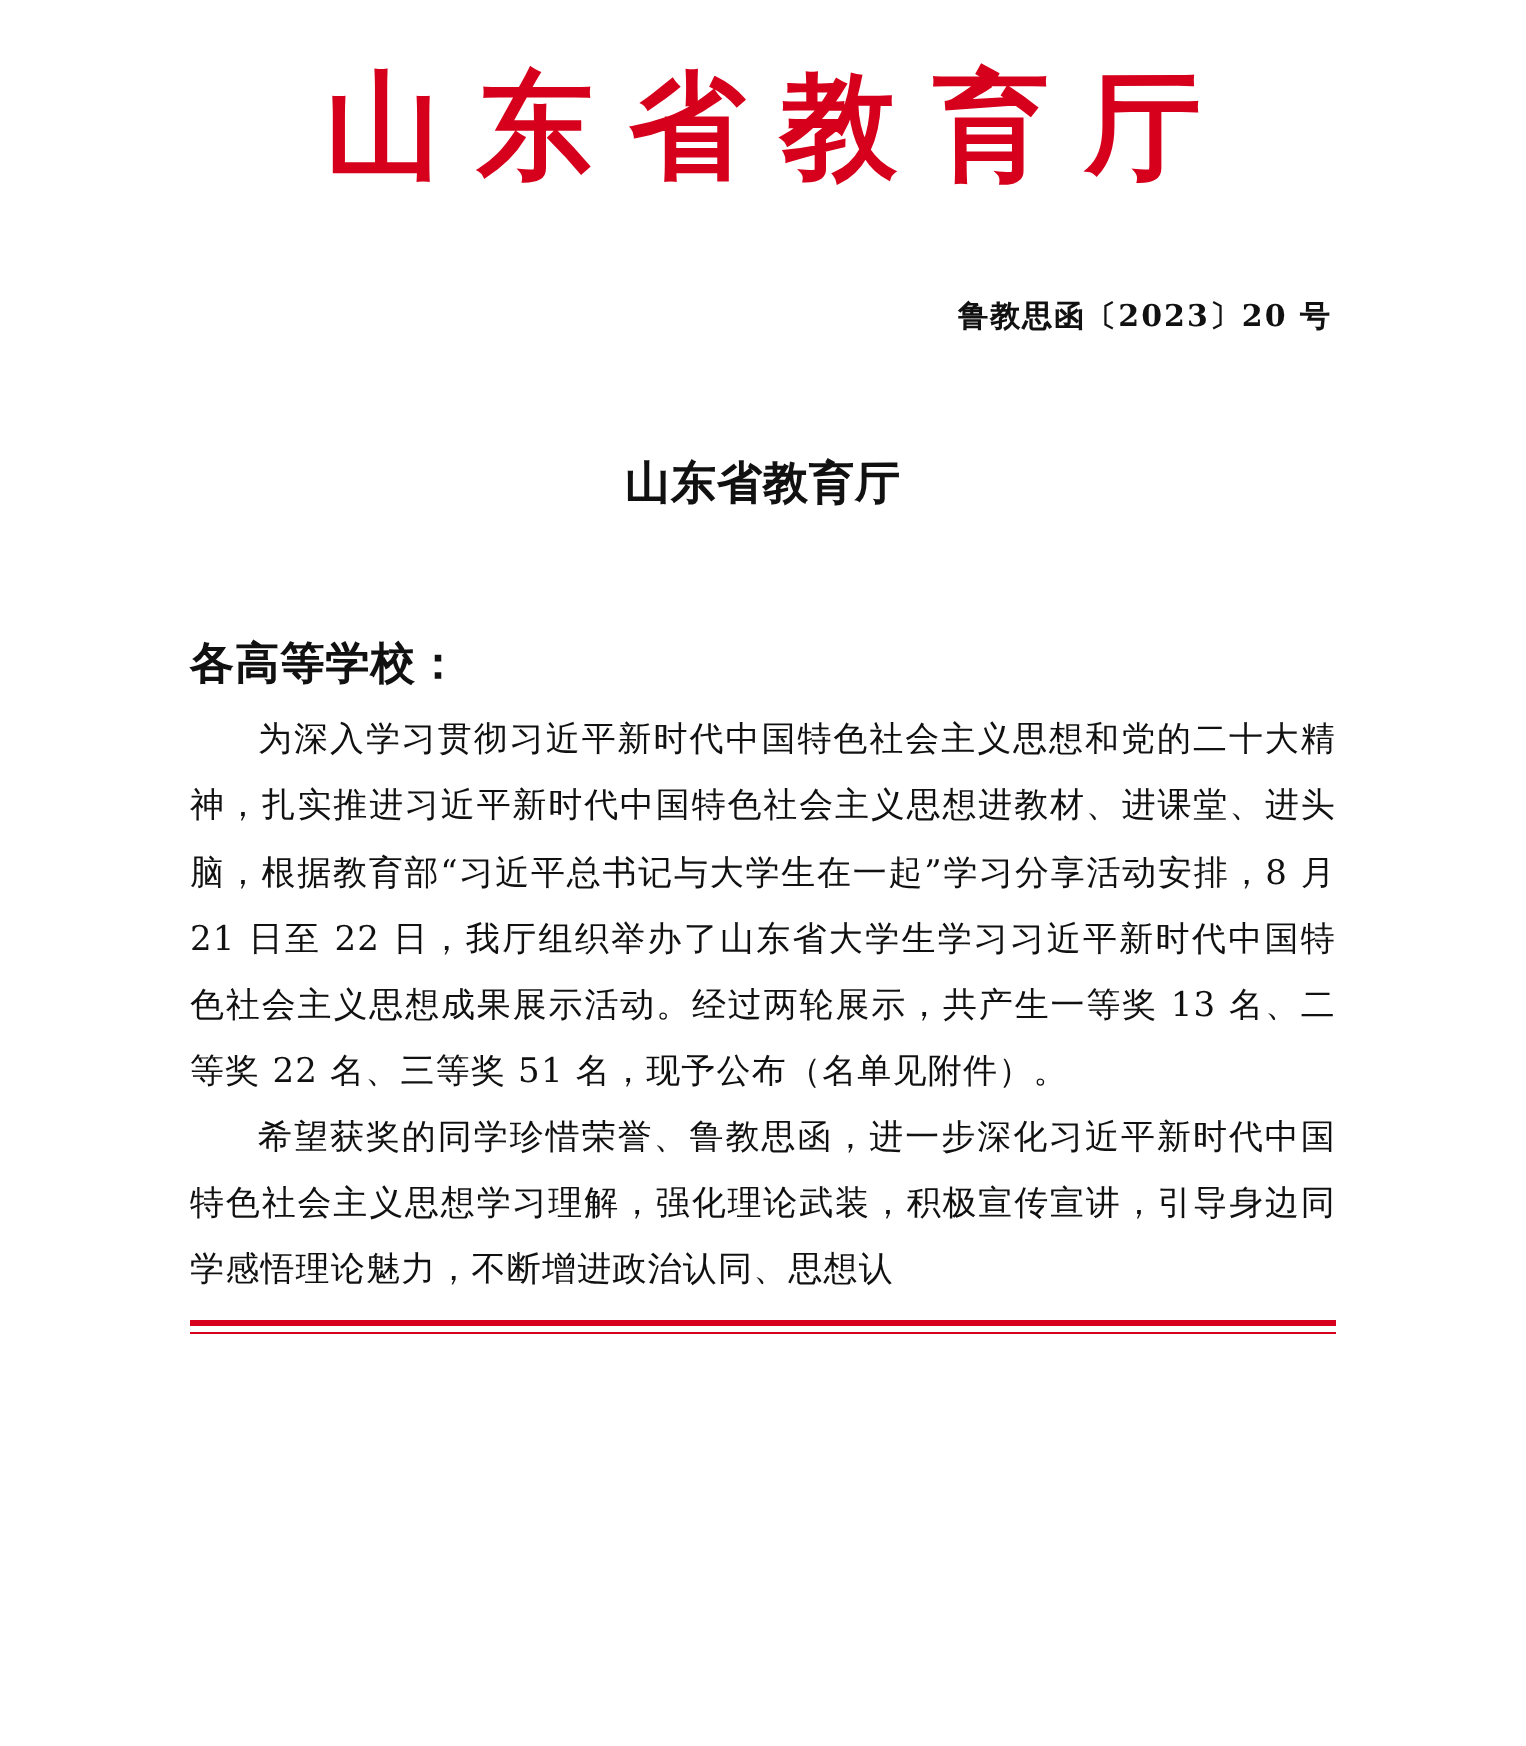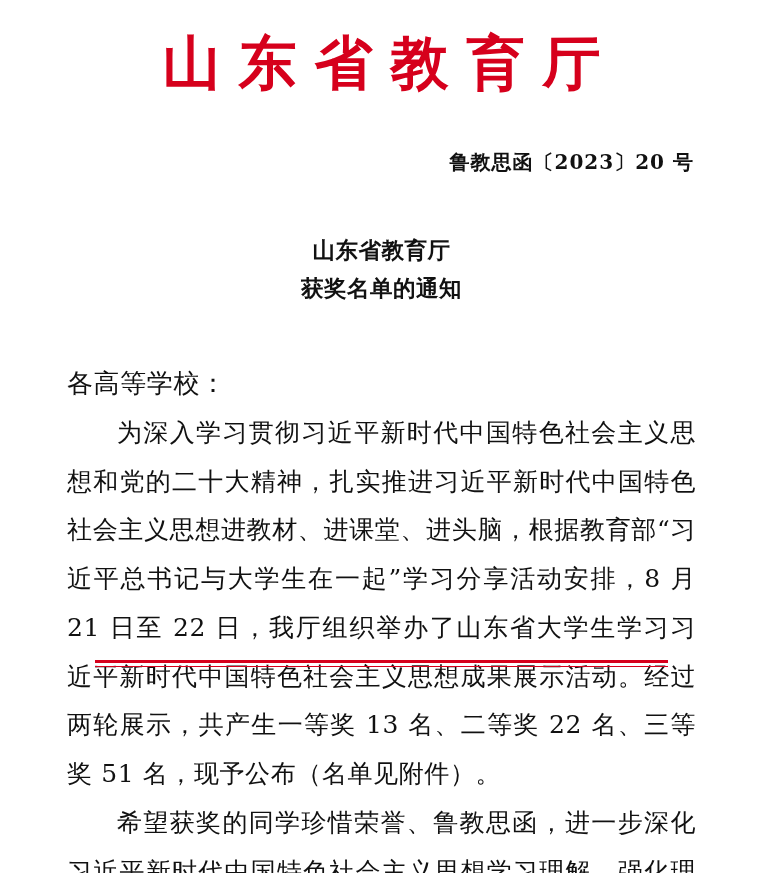--- a/index.html
+++ b/index.html
@@ -13,65 +13,66 @@
     font-family: "DejaVu Serif", "Liberation Serif", serif;
     color: #111111;
     position: relative;
     overflow: hidden;
   }
   .page {
     width: 763px;
     height: 681px;
     position: relative;
     box-sizing: border-box;
-    padding: 0 67px;
+    padding: 0 95px;
   }
   .masthead {
     text-align: center;
     padding-top: 30px;
   }
   .masthead-title {
     color: #d6001c;
     font-family: "DejaVu Serif", "Liberation Serif", serif;
     font-weight: 700;
     font-size: 58px;
     letter-spacing: 18px;
     text-indent: 18px;
     line-height: 1.15;
     white-space: nowrap;
   }
   .doc-number {
     text-align: right;
-    font-size: 20px;
+    font-size: 15px;
     font-weight: 700;
     letter-spacing: 1px;
     margin-top: 52px;
     margin-right: 2px;
     color: #111;
   }
   .title-block {
     text-align: center;
     margin-top: 55px;
     font-weight: 700;
     font-size: 22.5px;
     line-height: 1.72;
     letter-spacing: 0.5px;
     color: #111;
   }
   .title-line {
     white-space: nowrap;
   }
   .salutation {
     margin-top: 50px;
-    font-size: 26px;
+    font-size: 22px;
     line-height: 1.95;
     letter-spacing: 0.6px;
+    font-weight: bold;
   }
   .body-para {
-    font-size: 25px;
+    font-size: 17px;
     line-height: 1.95;
     letter-spacing: 0.6px;
     text-align: justify;
     text-justify: inter-ideograph;
     margin: 0;
   }
   .indent {
     text-indent: 2em;
   }
   .footer-rules {
@@ -96,21 +97,20 @@
 <div class="page">
 
   <div class="masthead">
     <div class="masthead-title">山东省教育厅</div>
   </div>
 
   <div class="doc-number">鲁教思函〔2023〕20 号</div>
 
   <div class="title-block">
     <div class="title-line">山东省教育厅</div>
-    <div class="title-line">获奖名单的通知</div>
   </div>
 
   <div class="salutation">各高等学校：</div>
 
   <p class="body-para indent">为深入学习贯彻习近平新时代中国特色社会主义思想和党的二十大精神，扎实推进习近平新时代中国特色社会主义思想进教材、进课堂、进头脑，根据教育部“习近平总书记与大学生在一起”学习分享活动安排，8 月 21 日至 22 日，我厅组织举办了山东省大学生学习习近平新时代中国特色社会主义思想成果展示活动。经过两轮展示，共产生一等奖 13 名、二等奖 22 名、三等奖 51 名，现予公布（名单见附件）。</p>
   <p class="body-para indent">希望获奖的同学珍惜荣誉、鲁教思函，进一步深化习近平新时代中国特色社会主义思想学习理解，强化理论武装，积极宣传宣讲，引导身边同学感悟理论魅力，不断增进政治认同、思想认</p>
 
   <div class="footer-rules">
     <div class="rule-thick"></div>
     <div class="rule-thin"></div>

